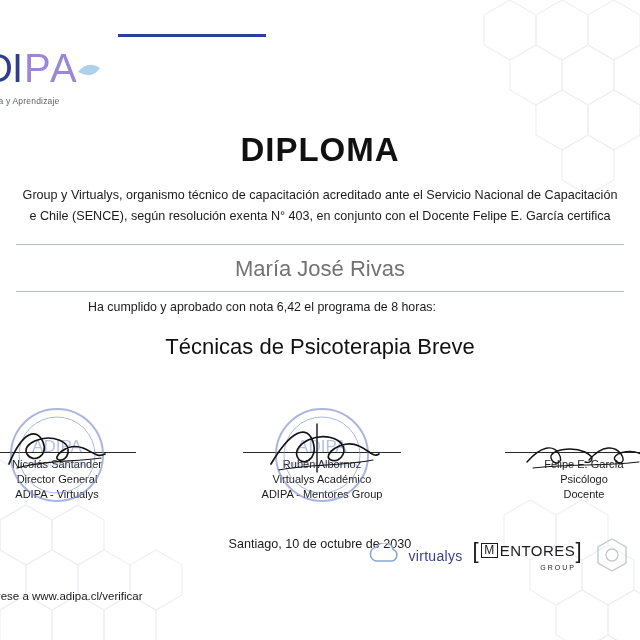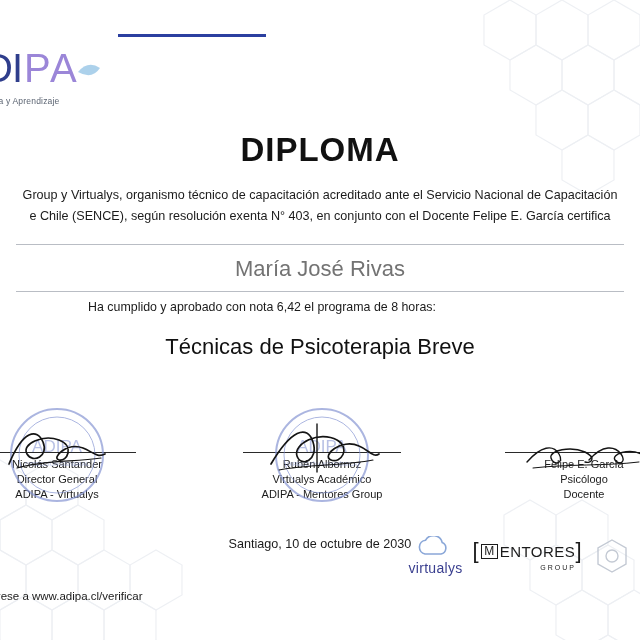--- a/index.html
+++ b/index.html
@@ -190,21 +190,21 @@
   .brands {
     position: absolute;
     top: 536px;
     right: 8px;
     display: flex;
     align-items: center;
     gap: 10px;
   }
   .brand-virtualys {
     display: flex;
-    flex-direction: column;
+    flex-direction: row;
     align-items: center;
     line-height: 1;
   }
   .brand-virtualys .word {
     font-size: 14px;
     color: #3a3f8f;
     letter-spacing: 0.3px;
     margin-top: 1px;
   }
   .brand-mentores {

